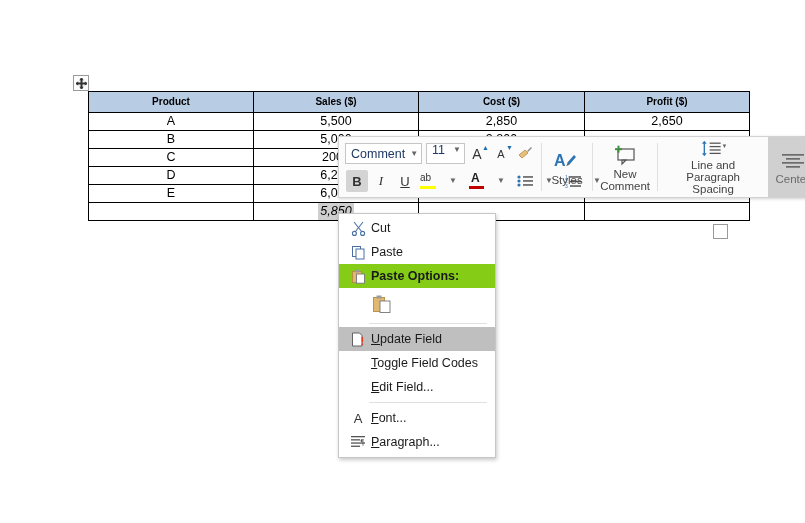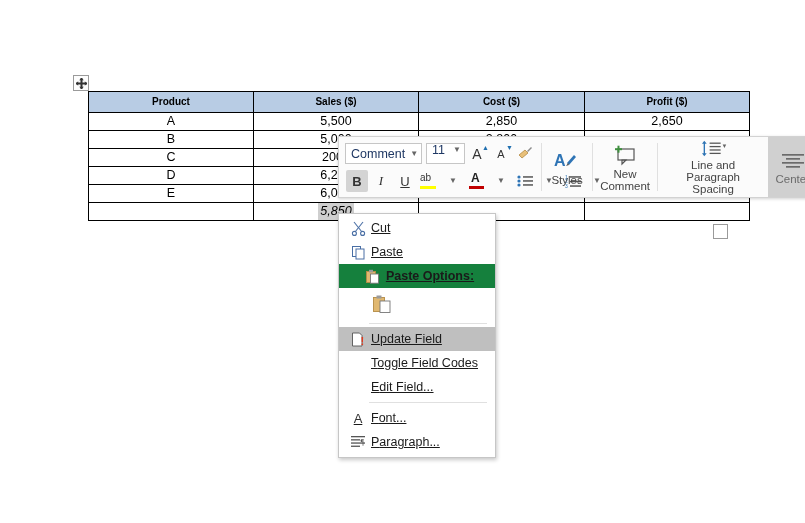--- a/index.html
+++ b/index.html
@@ -116,25 +116,25 @@
 
   
   #context-menu{
     position:absolute;left:338px;top:213px;width:158px;
     background:#fff;border:1px solid #c6c6c6;
     box-shadow:1px 2px 4px rgba(0,0,0,.22);
     padding:2px 0 3px;box-sizing:border-box;
     font-size:12.5px;color:#1a1a1a;
   }
   .menu-item{
-    height:24px;display:flex;align-items:center;padding:0 6px;box-sizing:border-box;text-decoration:underline;
+    height:24px;display:flex;align-items:center;padding:0 6px;box-sizing:border-box;
   }
   .menu-item .ic{width:26px;display:flex;align-items:center;justify-content:center;flex:none;}
   .menu-item .tx{white-space:nowrap;}
-  .menu-item.header-item{background:#15803d;font-weight:bold;justify-content:center;}
+  .menu-item.header-item{background:#84cc16;font-weight:bold;}
   .menu-item.selected{background:#bfbfbf;}
   .menu-sep{height:1px;background:#e0e0e0;margin:3px 8px 3px 30px;}
   .paste-strip{height:32px;display:flex;align-items:center;padding-left:32px;}
   .paste-btn{width:22px;height:24px;display:flex;align-items:center;justify-content:center;}
   u{text-decoration:underline;}
 </style>
 </head>
 <body>
 
 <div id="table-move-handle">

